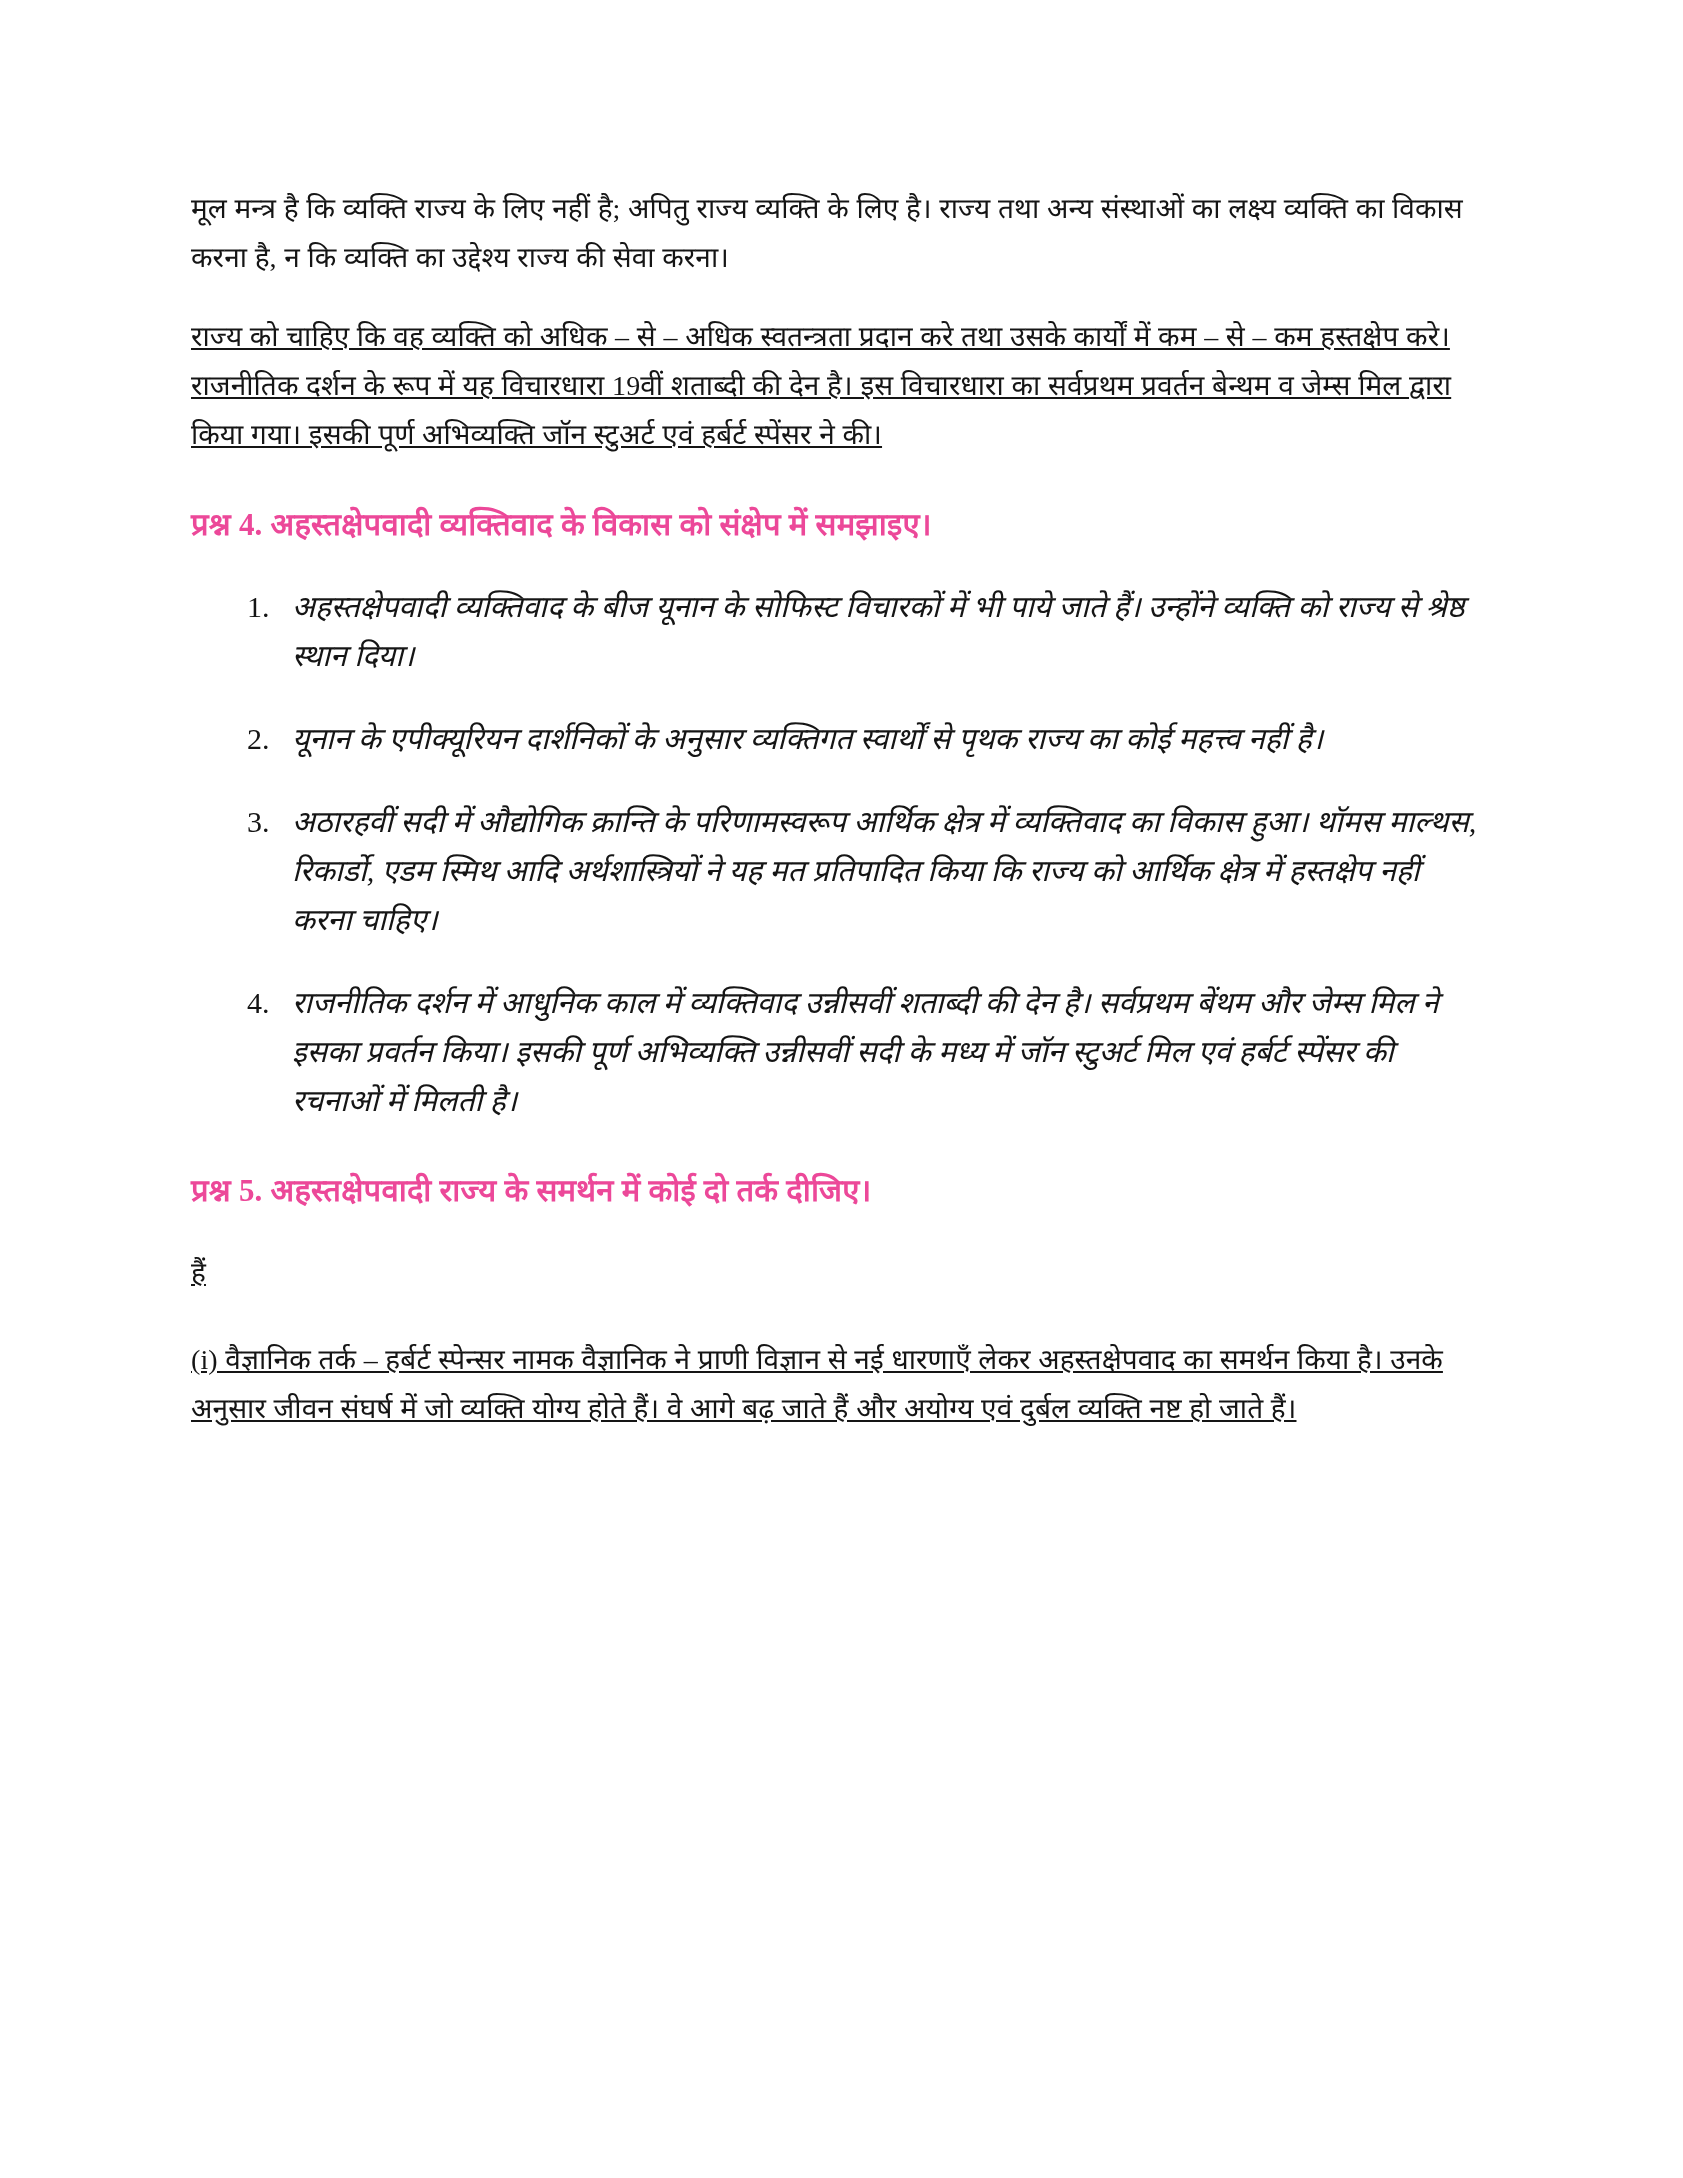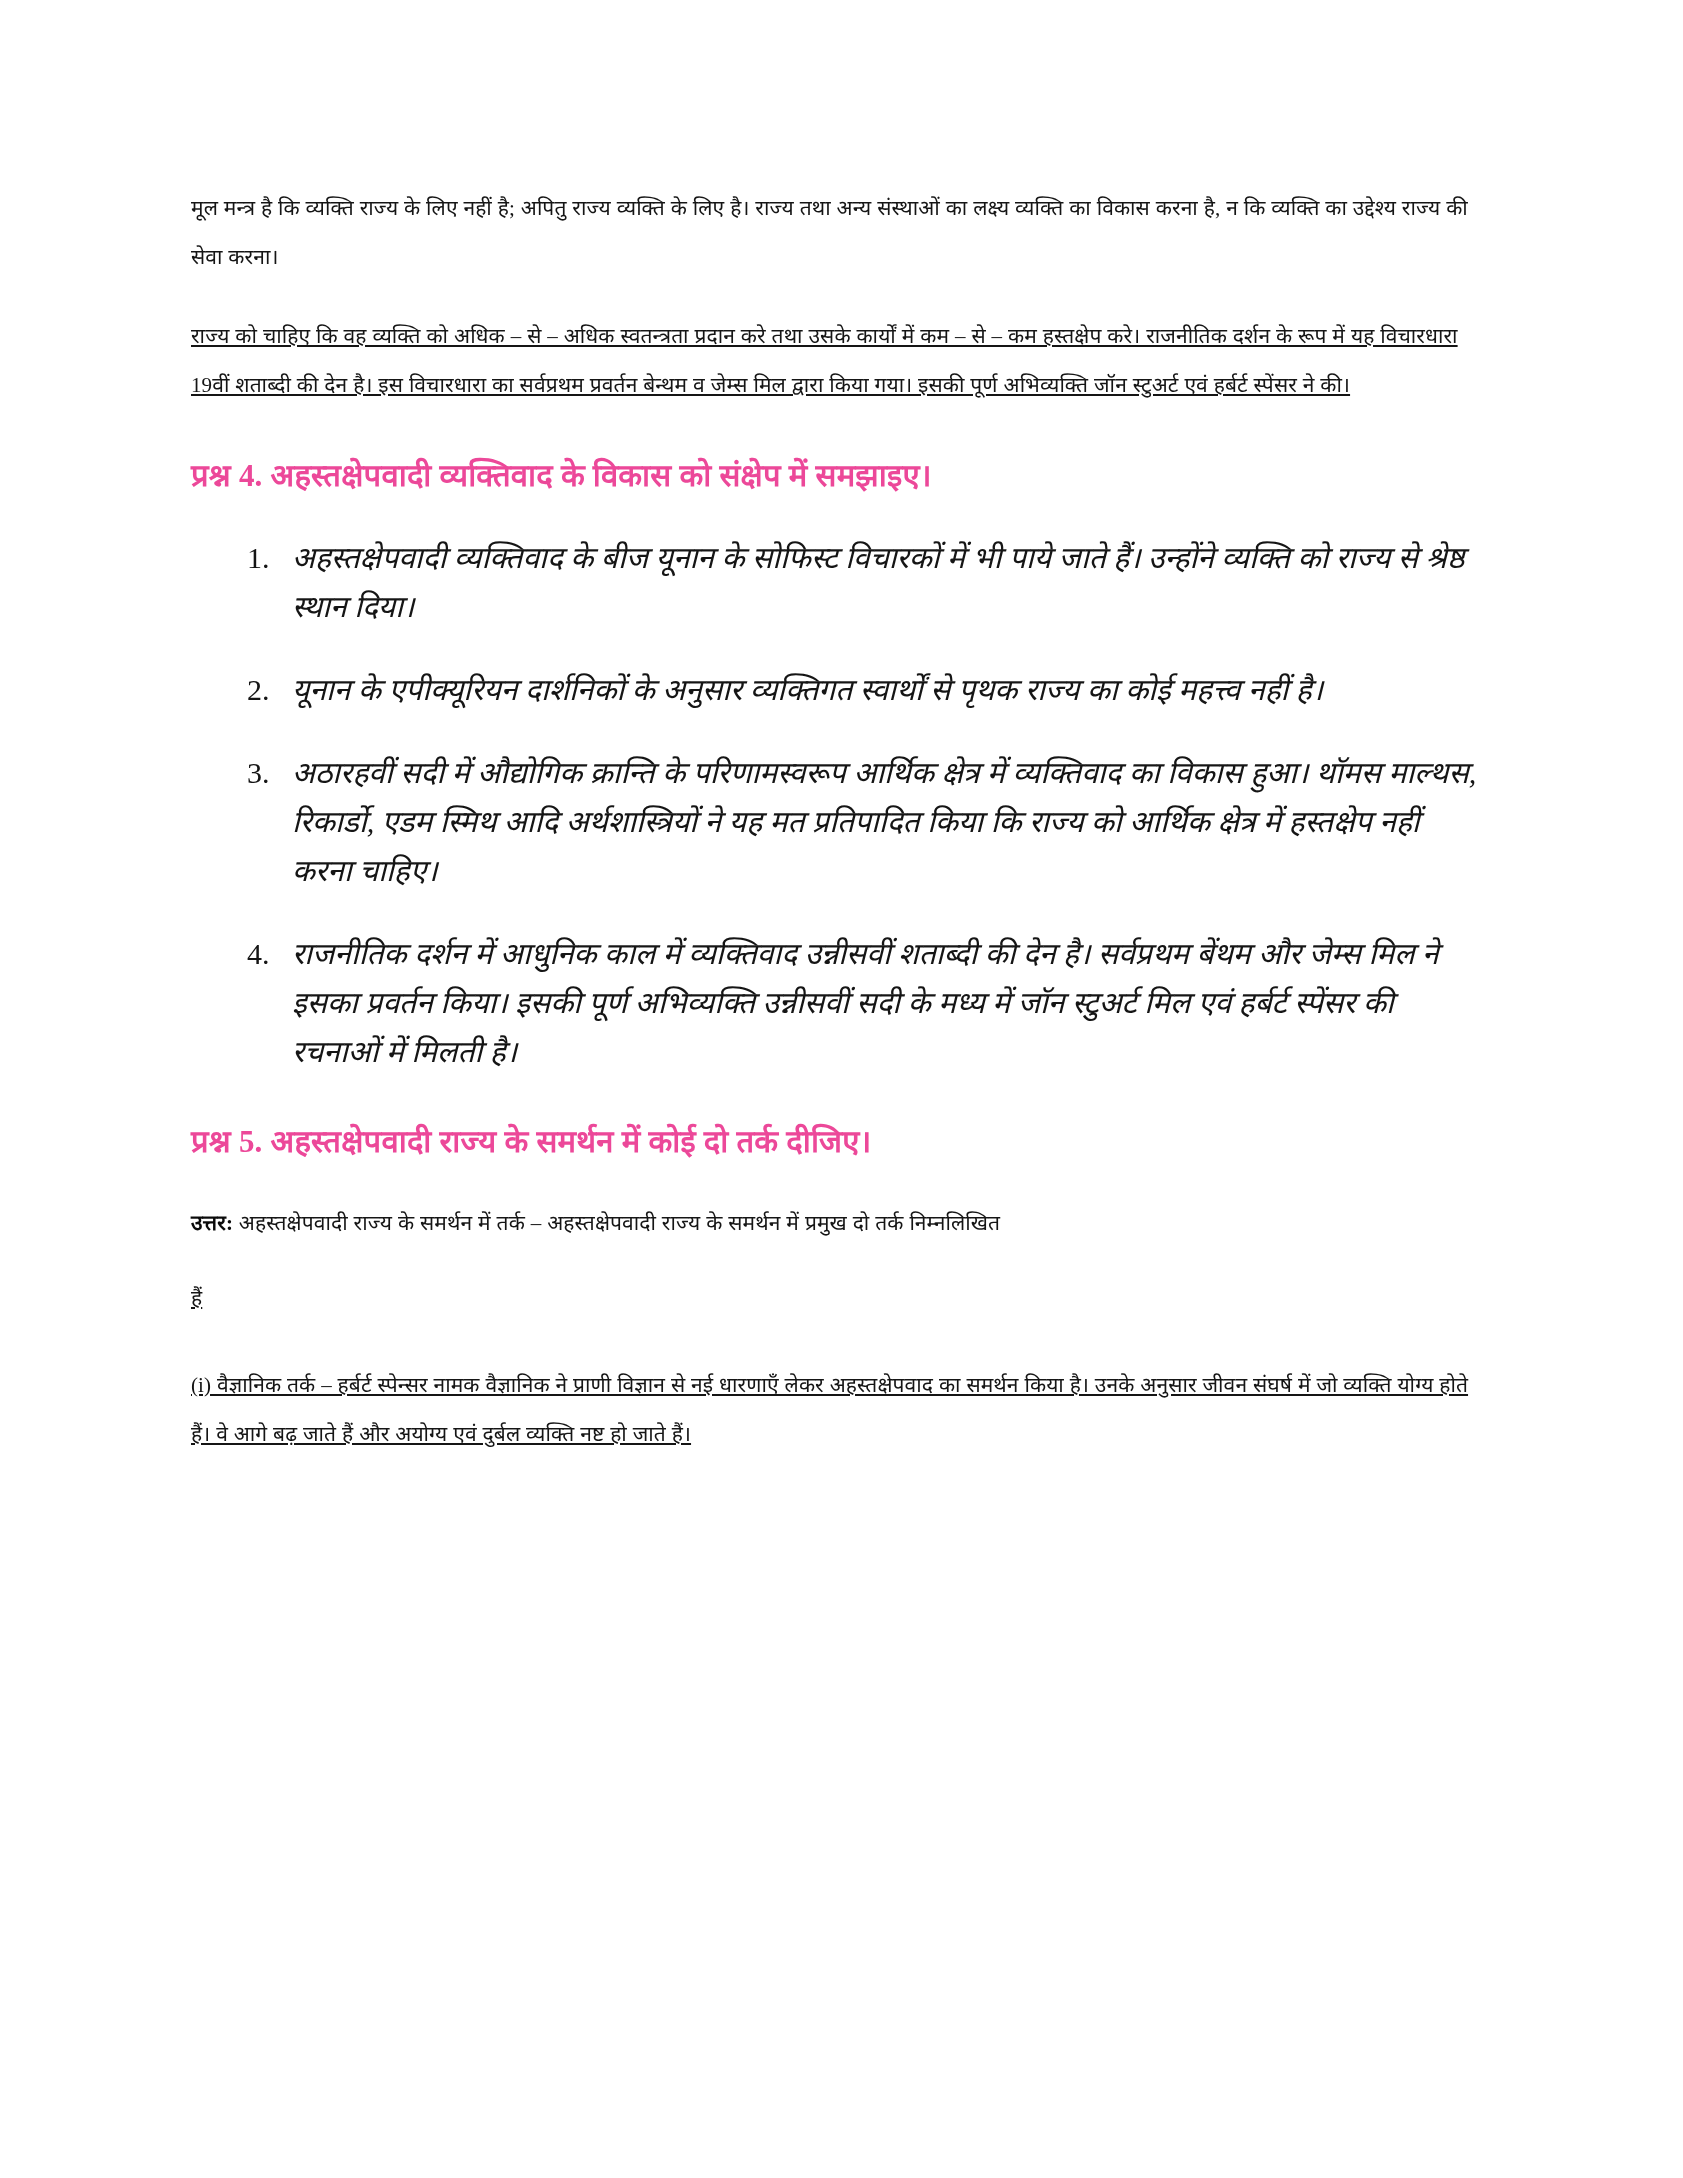--- a/index.html
+++ b/index.html
@@ -29,21 +29,21 @@
 
   .content {
     position: absolute;
     left: 191px;
     top: 184px;
     width: 1287px;
   }
 
   
   .para {
-    font-size: 21px;
+    font-size: 28px;
     line-height: 49px;
     color: #151515;
     margin: 0 0 30px 0;
     text-align: left;
     letter-spacing: 0.1px;
     word-spacing: 0.5px;
   }
 
   .para.tight {
     margin-bottom: 26px;
@@ -130,21 +130,20 @@
         <span class="li-text">अठारहवीं सदी में औद्योगिक क्रान्ति के परिणामस्वरूप आर्थिक क्षेत्र में व्यक्तिवाद का विकास हुआ। थॉमस माल्थस, रिकार्डो, एडम स्मिथ आदि अर्थशास्त्रियों ने यह मत प्रतिपादित किया कि राज्य को आर्थिक क्षेत्र में हस्तक्षेप नहीं करना चाहिए।</span>
       </li>
       <li>
         <span class="marker">4.</span>
         <span class="li-text">राजनीतिक दर्शन में आधुनिक काल में व्यक्तिवाद उन्नीसवीं शताब्दी की देन है। सर्वप्रथम बेंथम और जेम्स मिल ने इसका प्रवर्तन किया। इसकी पूर्ण अभिव्यक्ति उन्नीसवीं सदी के मध्य में जॉन स्टुअर्ट मिल एवं हर्बर्ट स्पेंसर की रचनाओं में मिलती है।</span>
       </li>
     </ol>
 
     <h2 class="qheading">प्रश्न 5. अहस्तक्षेपवादी राज्य के समर्थन में कोई दो तर्क दीजिए।</h2>
 
-    <p class="para tight"><span class="ans-label">उत्तर:</span><span> अहस्तक्षेपवादी राज्य के समर्थन में तर्क – अहस्तक्षेपवादी राज्य के समर्थन में प्रमुख दो तर्क निम्नलिखित</span></p>
 
     <p class="para block-gap">हैं</p>
 
     <p class="para block-gap">(i) वैज्ञानिक तर्क – हर्बर्ट स्पेन्सर नामक वैज्ञानिक ने प्राणी विज्ञान से नई धारणाएँ लेकर अहस्तक्षेपवाद का समर्थन किया है। उनके अनुसार जीवन संघर्ष में जो व्यक्ति योग्य होते हैं। वे आगे बढ़ जाते हैं और अयोग्य एवं दुर्बल व्यक्ति नष्ट हो जाते हैं।</p>
 
 
   </div>
 </div>
 
 

